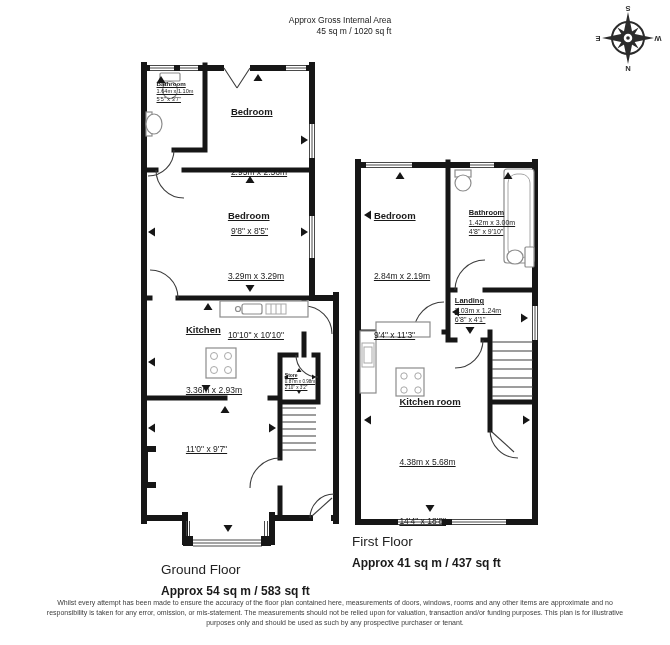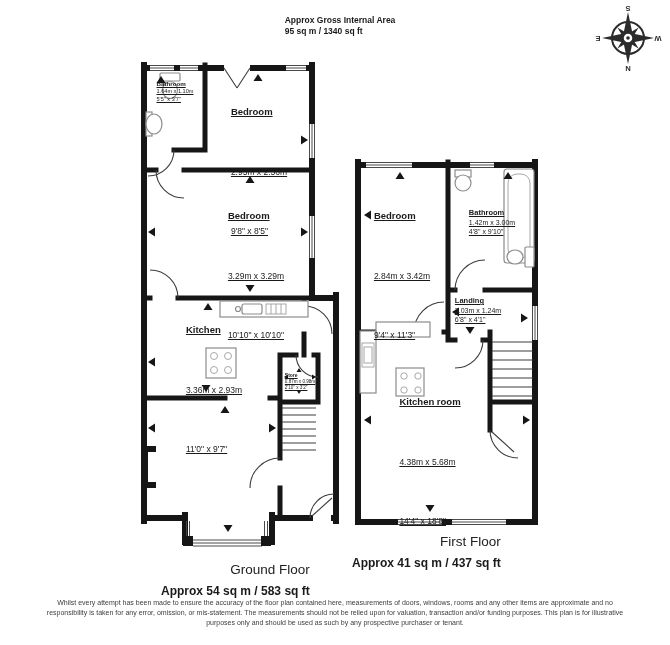--- a/index.html
+++ b/index.html
@@ -6,29 +6,29 @@
   #canvas{position:relative;width:670px;height:645px;background:#fff;overflow:hidden;color:#1a1a1a;}
   #plan-svg{position:absolute;left:0;top:0;}
   .wall{stroke:#161616;stroke-width:6;fill:none;stroke-linecap:square;}
   .wall-int{stroke-width:5;}
   .thin{stroke:#3d3d3d;stroke-width:1.1;fill:none;}
   .sill{stroke:#4a4a4a;stroke-width:1;fill:none;}
   .winbox{fill:#ffffff;}
   .fixture{stroke:#8c8c8c;stroke-width:1.2;fill:#ffffff;}
   .fixture2{stroke:#a8a8a8;stroke-width:1;fill:none;}
   .arrow{fill:#161616;}
-  .hdr{position:absolute;left:340px;top:15px;transform:translateX(-50%);text-align:left;
-       font-size:8.5px;font-weight:bold;line-height:1.3;white-space:nowrap;}
+  .hdr{position:absolute;left:340px;top:15px;transform:translateX(-50%);text-align:right;
+       font-size:8.5px;font-weight:normal;line-height:1.3;white-space:nowrap;}
   .room-label{position:absolute;transform:translateX(-50%);line-height:1.32;white-space:nowrap;text-decoration:underline;}
   .room-name{font-weight:bold;}
   .lbl-lg .room-name{font-size:9.5px;}  .lbl-lg .room-dim{font-size:8.5px;margin-top:48px;}
   .lbl-md .room-name{font-size:7.5px;}  .lbl-md .room-dim{font-size:7px;}
   .lbl-sm .room-name{font-size:6.2px;}  .lbl-sm .room-dim{font-size:5.6px;}
   .lbl-xs .room-name{font-size:5px;}    .lbl-xs .room-dim{font-size:4.6px;}
-  .floor-label{position:absolute;text-align:right;}
+  .floor-label{position:absolute;text-align:left;}
   .floor-name{font-size:13.5px;color:#222;}
   .floor-area{font-size:12px;font-weight:bold;margin-top:7px;}
   .disclaimer{position:absolute;left:335px;top:598px;transform:translateX(-50%);width:578px;
        font-size:7px;color:#3d3d3d;text-align:center;line-height:1.45;}
   .compass-letter{font-size:7.5px;font-weight:bold;fill:#2f2f2f;}
 </style>
 </head>
 <body>
 
 <div id="canvas">
@@ -184,21 +184,21 @@
       <circle r="1.8" fill="#2b2b2b"></circle>
       <text class="compass-letter" x="0" y="-30" text-anchor="middle" dominant-baseline="central">N</text>
       <text class="compass-letter" x="30" y="0" text-anchor="middle" dominant-baseline="central">E</text>
       <text class="compass-letter" x="0" y="30" text-anchor="middle" dominant-baseline="central">S</text>
       <text class="compass-letter" x="-30" y="0" text-anchor="middle" dominant-baseline="central">W</text>
     </g>
   </svg>
 
   <div class="hdr">
     <div>Approx Gross Internal Area</div>
-    <div>95 sq m / 1340 sq ft</div>
+    <div>45 sq m / 1020 sq ft</div>
   </div>
 
   <div class="room-label lbl-sm" style="left:175px;top:80px">
     <div class="room-name">Bathroom</div>
     <div class="room-dim">1.64m x 1.10m</div>
     <div class="room-dim">5'5" x 3'7"</div>
   </div>
   <div class="room-label lbl-lg" style="left:259px;top:106px">
     <div class="room-name">Bedroom</div>
     <div class="room-dim">2.95m x 2.56m</div>
@@ -215,21 +215,21 @@
     <div class="room-dim">11'0" x 9'7"</div>
   </div>
   <div class="room-label lbl-xs" style="left:300px;top:372px">
     <div class="room-name">Store</div>
     <div class="room-dim">0.87m x 0.98m</div>
     <div class="room-dim">2'10" x 3'2"</div>
   </div>
 
   <div class="room-label lbl-lg" style="left:402px;top:210px">
     <div class="room-name">Bedroom</div>
-    <div class="room-dim">2.84m x 3.42m</div>
+    <div class="room-dim">2.84m x 2.19m</div>
     <div class="room-dim">9'4" x 11'3"</div>
   </div>
   <div class="room-label lbl-md" style="left:492px;top:208px">
     <div class="room-name">Bathroom</div>
     <div class="room-dim">1.42m x 3.00m</div>
     <div class="room-dim">4'8" x 9'10"</div>
   </div>
   <div class="room-label lbl-md" style="left:478px;top:296px">
     <div class="room-name">Landing</div>
     <div class="room-dim">2.03m x 1.24m</div>

